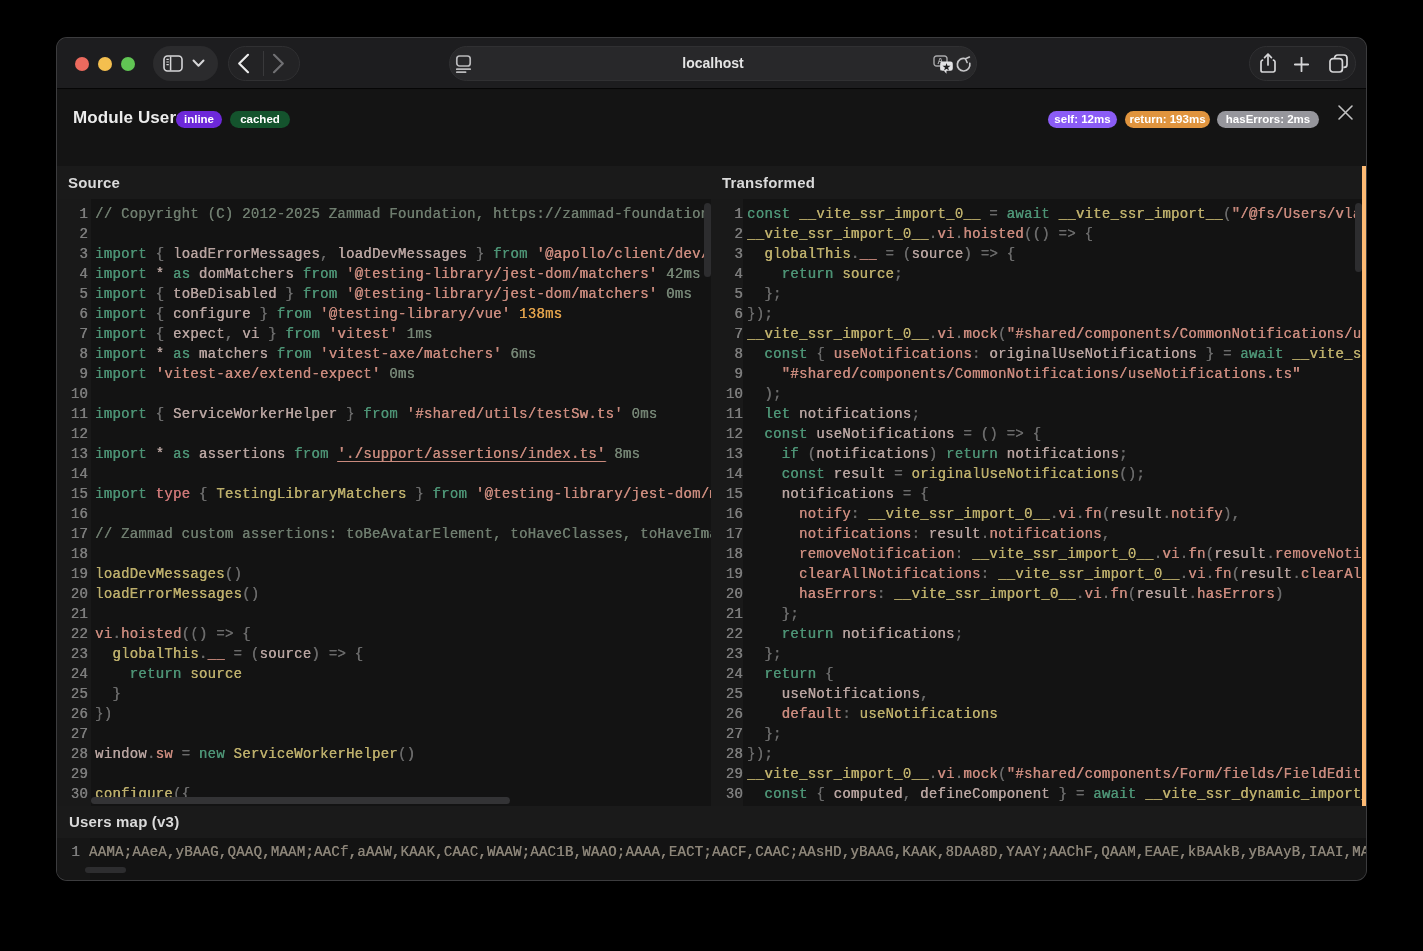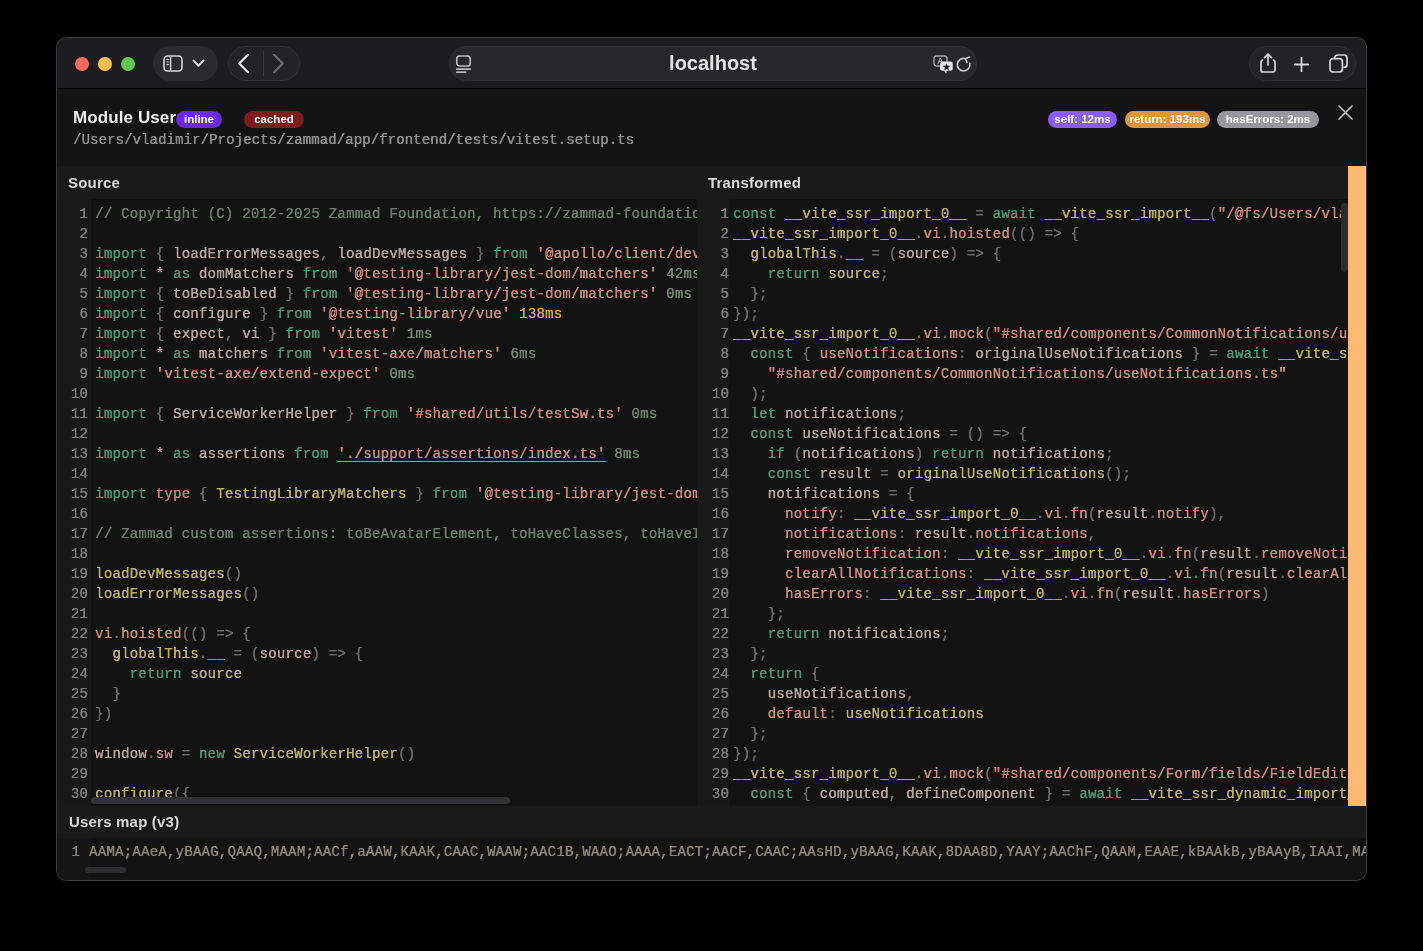--- a/index.html
+++ b/index.html
@@ -15,21 +15,21 @@
 .mh{position:absolute;left:0;top:52px;width:100%;height:76px;background:#141414}
 .mtitle{position:absolute;left:16px;top:18px;font-size:17px;font-weight:700;color:#ececec;letter-spacing:.1px}
 .badge{position:absolute;top:21px;height:17px;border-radius:9px;color:#fff;font-size:11.5px;font-weight:700;
  line-height:17px;text-align:center}
 .mpath{position:absolute;left:16px;top:42px;font:14px "Liberation Mono",monospace;letter-spacing:.1px;color:#8f8f8f;text-shadow:.35px 0 0 currentColor}
 .xbtn{position:absolute;top:14px;left:1280px;width:17px;height:17px}
 
 .panes{position:absolute;left:0;top:128px;width:100%;height:640px;background:#fdba74}
 .pane{position:absolute;top:0;height:640px;background:#131313;overflow:hidden}
 .pane.a{left:0;width:655px}
-.pane.b{left:640px;width:651px}
+.pane.b{left:654px;width:651px}
 .ph{position:absolute;left:0;top:0;width:100%;height:33px;background:#1a1a1a;
  font-size:15px;font-weight:700;color:#dadada;line-height:33px;padding-left:11px;letter-spacing:.2px}
 .gutbg{position:absolute;top:33px;bottom:0;left:0;background:#191919}
 pre{font:14px/20px "Liberation Mono",monospace;letter-spacing:.25px;text-shadow:.35px 0 0 currentColor}
 .nums{position:absolute;top:38px;text-align:right;color:#7d7d7d}
 .code{position:absolute;top:38px;white-space:pre}
 i{font-style:normal}
 .k{color:#4d9375}.s{color:#c98a7d}.y{color:#bcae6b}.m{color:#b7a39f}.p{color:#6a6a6a}
 .c{color:#6e7c6e}.t{color:#758575}.o{color:#e0a14b}.r{color:#cb7676}
 .su{color:#c98a7d;text-decoration:underline;text-underline-offset:3px}
@@ -49,21 +49,21 @@
 <div class="tb">
  <div class="tl" style="left:17.5px;background:#ec6a5e"></div>
  <div class="tl" style="left:41px;background:#f4bf4f"></div>
  <div class="tl" style="left:64px;background:#61c554"></div>
  <div class="pill" style="left:96px;width:65px;background:#2b2b2d"></div>
  <div class="pill" style="left:171px;width:72px;background:#232325;border:1px solid #303032"></div>
  <div class="pill" style="left:392px;width:528px;background:#28282a;border:1px solid #303032"></div>
  <div class="pill" style="left:1192px;width:107px;background:#232325;border:1px solid #303032"></div>
  <div style="position:absolute;left:206px;top:13px;width:1px;height:25px;background:#39393b"></div>
  <div style="position:absolute;left:392px;width:528px;top:8px;height:35px;text-align:center;
-  font-size:20px;font-weight:600;color:#e4e4e4;line-height:35px">localhost</div>
+  font-size:14px;font-weight:600;color:#e4e4e4;line-height:35px">localhost</div>
  <svg class="icn" style="left:106px;top:16px" width="20" height="19" viewBox="0 0 20 19" fill="none">
 <rect x="1" y="2" width="18" height="15" rx="3.5" stroke="#d6d6d8" stroke-width="1.6"></rect>
 <line x1="7.6" y1="2.6" x2="7.6" y2="16.4" stroke="#d6d6d8" stroke-width="1.5"></line>
 <line x1="3.4" y1="5.4" x2="5.8" y2="5.4" stroke="#d6d6d8" stroke-width="1.2"></line>
 <line x1="3.4" y1="8" x2="5.8" y2="8" stroke="#d6d6d8" stroke-width="1.2"></line>
 <line x1="3.4" y1="10.6" x2="5.8" y2="10.6" stroke="#d6d6d8" stroke-width="1.2"></line>
 </svg>
       <svg class="icn" style="left:135px;top:21px" width="13" height="9" viewBox="0 0 13 9" fill="none">
         <path d="M1.5 1.5 L6.5 6.8 L11.5 1.5" stroke="#d6d6d8" stroke-width="2" stroke-linecap="round" stroke-linejoin="round"></path>
       </svg>
@@ -99,22 +99,21 @@
 </svg>
       <svg class="icn" style="left:1272px;top:16px" width="19" height="19" viewBox="0 0 19 19" fill="none">
 <path d="M5.6 4.6 V4 a3 3 0 0 1 3-3 H15 a3 3 0 0 1 3 3 v6.4 a3 3 0 0 1 -3 3 h-0.6" stroke="#d6d6d8" stroke-width="1.7"></path>
 <rect x="1" y="4.6" width="12.4" height="13.4" rx="3" stroke="#d6d6d8" stroke-width="1.7"></rect>
 </svg>
 </div>
 
 <div class="mh">
  <div class="mtitle">Module Users</div>
  <div class="badge" style="left:119px;width:46px;background:#6d28d9">inline</div>
- <div class="badge" style="left:187px;width:60px;background:#7f1d1d">cached</div>
- <div class="mpath">/Users/vladimir/Projects/zammad/app/frontend/tests/vitest.setup.ts</div>
+ <div class="badge" style="left:173px;width:60px;background:#14532d">cached</div>
  <div class="badge" style="left:991px;width:69px;background:#8b5cf6">self: 12ms</div>
  <div class="badge" style="left:1068px;width:85px;background:#e0943e">return: 193ms</div>
  <div class="badge" style="left:1160px;width:102px;background:#96969c">hasErrors: 2ms</div>
  <div class="xbtn">
         <svg width="17" height="17" viewBox="0 0 17 17">
 <path d="M2 2 L15 15 M15 2 L2 15" stroke="#c2c2c2" stroke-width="1.6" stroke-linecap="round"></path>
         </svg>
       </div>
 </div>
 

